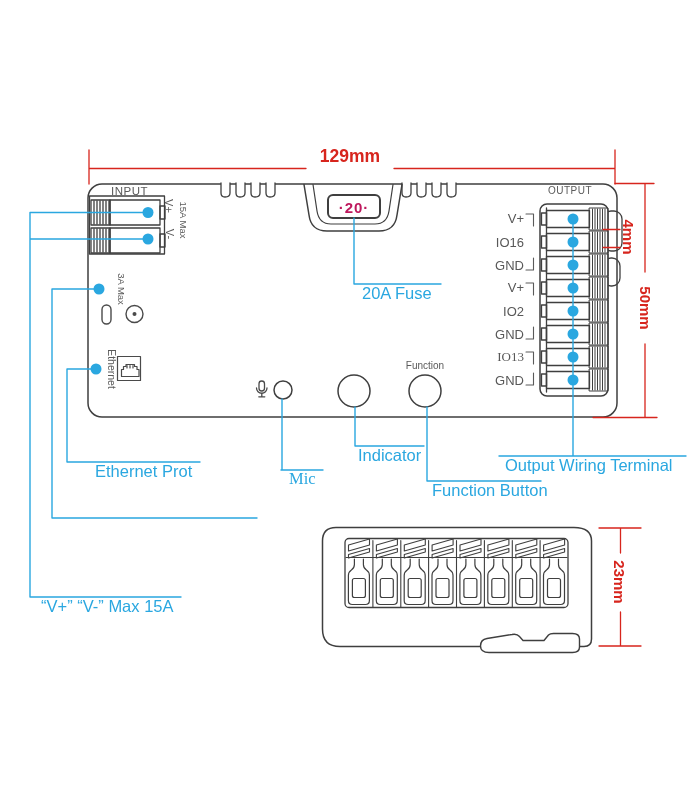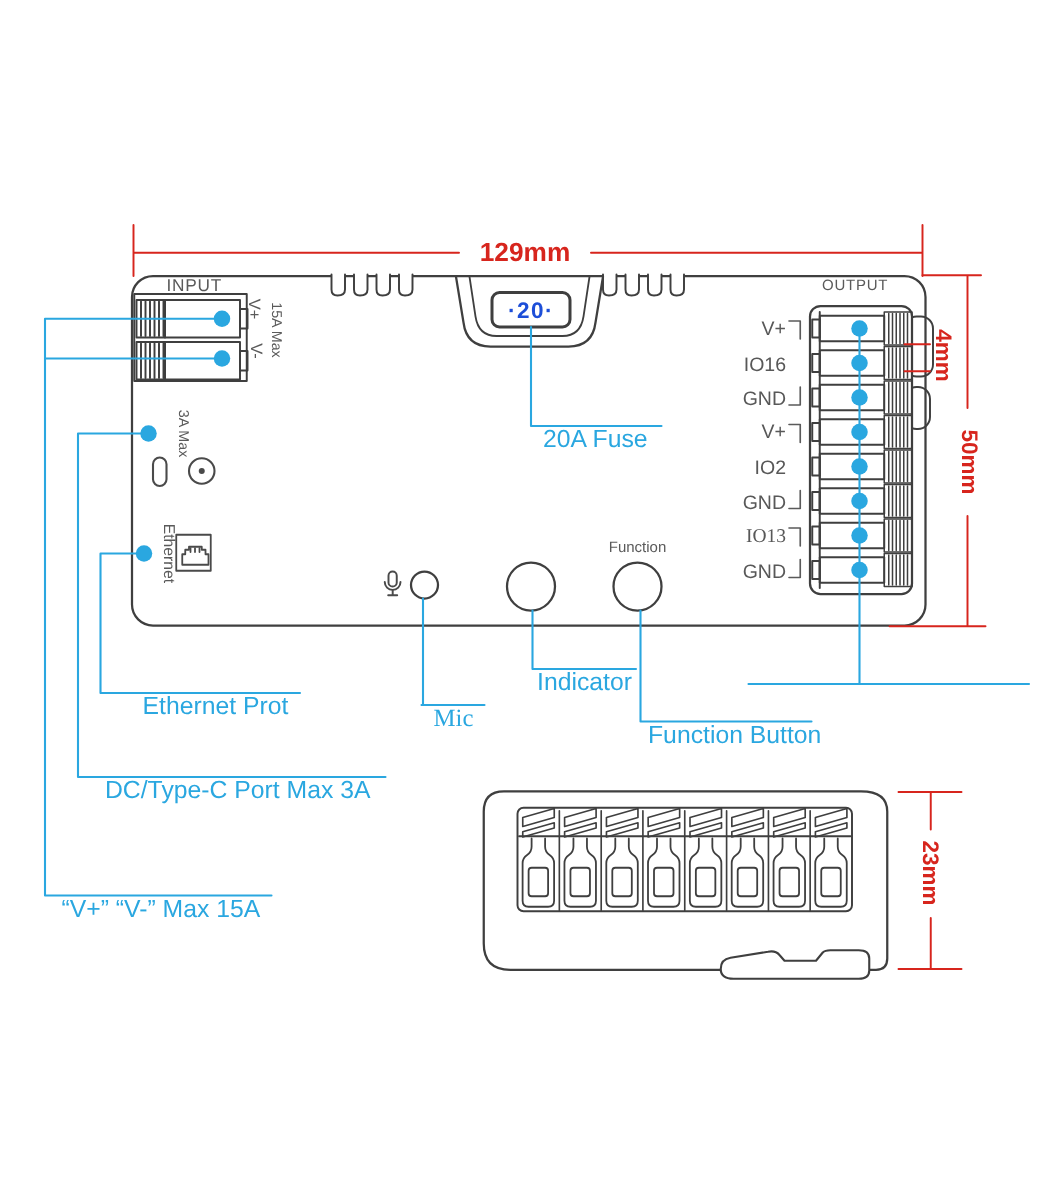--- a/index.html
+++ b/index.html
@@ -203,37 +203,37 @@
 </svg>
 
 <div class="lbl print" style="left:111px;top:186px;font-size:11.5px;letter-spacing:0.5px;">INPUT</div>
 <div class="lbl print" style="left:548px;top:186px;font-size:10px;letter-spacing:0.5px;">OUTPUT</div>
 <div class="lbl print ctr" style="left:395px;top:361px;width:60px;font-size:10px;text-align:center;">Function</div>
 <div class="lbl print rot" style="left:154px;top:198px;width:24px;height:16px;font-size:11px;">V+</div>
 <div class="lbl print rot" style="left:155px;top:226px;width:24px;height:16px;font-size:11px;">V-</div>
 <div class="lbl print rot" style="left:158px;top:212px;width:44px;height:16px;font-size:9.5px;">15A Max</div>
 <div class="lbl print rot" style="left:98px;top:281px;width:40px;height:16px;font-size:9.5px;">3A Max</div>
 <div class="lbl print rot" style="left:85px;top:361px;width:48px;height:16px;font-size:10.5px;">Ethernet</div>
-<div class="lbl ctr" style="left:328px;top:200px;width:52px;font-size:15px;font-weight:bold;color:#1d4ed8;letter-spacing:1px;">·20·</div>
+<div class="lbl ctr" style="left:328px;top:200px;width:52px;font-size:15px;font-weight:bold;color:#be185d;letter-spacing:1px;">·20·</div>
 
 <div class="lbl pin" style="left:464px;top:212px;">V+</div>
 <div class="lbl pin" style="left:464px;top:236px;">IO16</div>
 <div class="lbl pin" style="left:464px;top:259px;">GND</div>
 <div class="lbl pin" style="left:464px;top:281px;">V+</div>
 <div class="lbl pin" style="left:464px;top:305px;">IO2</div>
 <div class="lbl pin" style="left:464px;top:328px;">GND</div>
 <div class="lbl pin" style="left:464px;top:350px;font-family:Liberation Serif, serif;">IO13</div>
 <div class="lbl pin" style="left:464px;top:374px;">GND</div>
 
-<div class="lbl red ctr" style="left:300px;top:160px;width:100px;font-size:17.5px;">129mm</div>
+<div class="lbl red ctr" style="left:300px;top:148px;width:100px;font-size:17.5px;">129mm</div>
 <div class="lbl red rot" style="left:608px;top:229px;width:40px;height:16px;font-size:15px;">4mm</div>
 <div class="lbl red rot" style="left:620px;top:300px;width:50px;height:16px;font-size:15px;">50mm</div>
 <div class="lbl red rot" style="left:594px;top:574px;width:50px;height:16px;font-size:15px;">23mm</div>
 
 <div class="lbl cyan" style="left:362px;top:265px;">20A Fuse</div>
 <div class="lbl cyan" style="left:95px;top:443px;text-align:center;">Ethernet Prot</div>
 <div class="lbl cyan" style="left:289px;top:451px;font-family:Liberation Serif, serif;">Mic</div>
 <div class="lbl cyan" style="left:358px;top:427px;">Indicator</div>
 <div class="lbl cyan" style="left:432px;top:462px;">Function Button</div>
-<div class="lbl cyan" style="left:70px;top:499px;">DC/Type-C Port Max 3A</div>
+<div class="lbl cyan" style="left:505px;top:437px;">Output Wiring Terminal</div>
 <div class="lbl cyan" style="left:41px;top:578px;">“V+” “V-” Max 15A</div>
 
 </div>
 
 </body></html>

